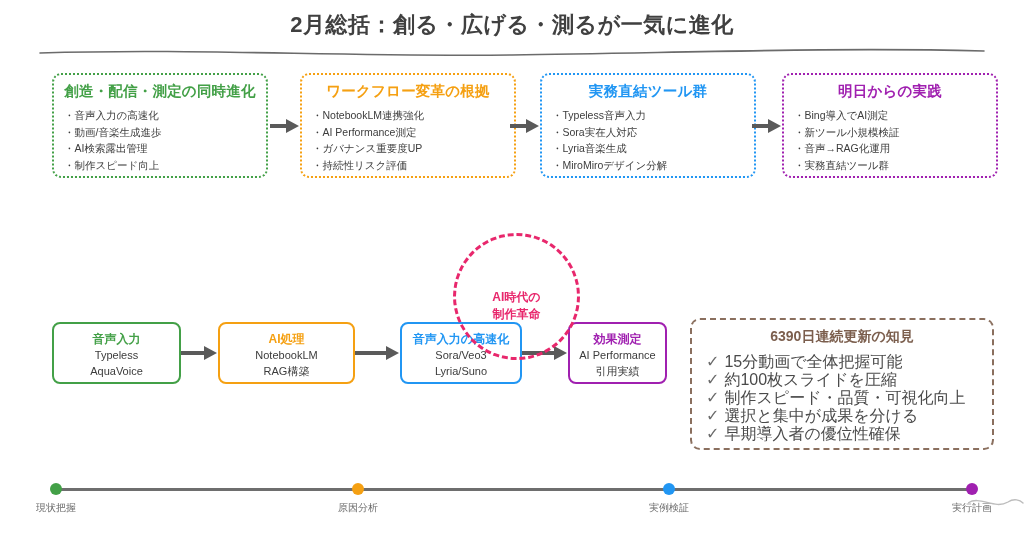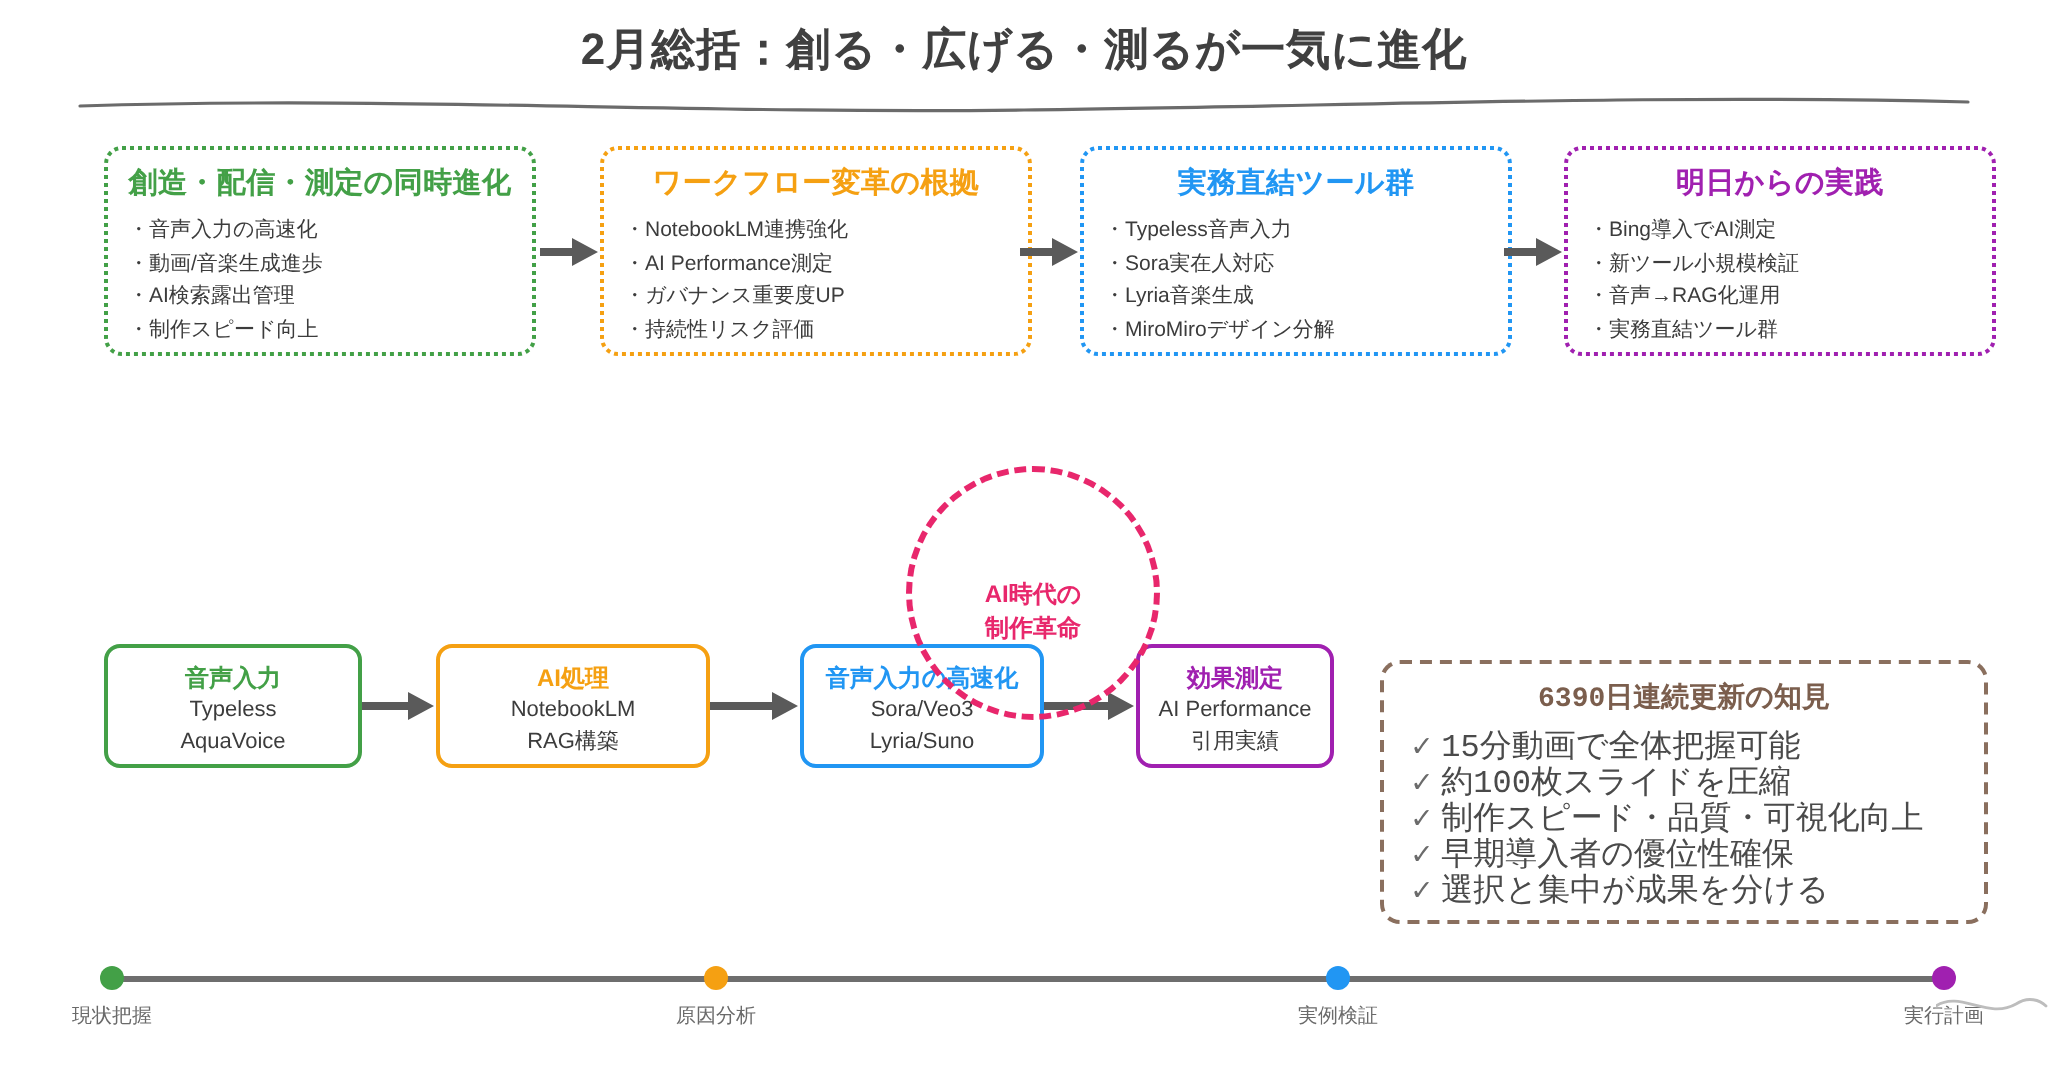--- a/index.html
+++ b/index.html
@@ -92,24 +92,24 @@
     pointer-events: none;
   }
   .pink-label {
     position: absolute; left: 453px; top: 289px; width: 127px;
     text-align: center; font-size: 12px; font-weight: bold;
     color: #e8276c; line-height: 17px;
   }
 
   
   .insights {
-    position: absolute; left: 690px; top: 330px;
+    position: absolute; left: 690px; top: 318px;
     width: 304px; height: 132px;
     border: 2px dashed #8a6f5e; border-radius: 10px;
-    background: #fff; padding: 8px 14px 0 14px; font-family: Liberation Mono, monospace;
+    background: #fff; padding: 8px 14px 0 14px;
   }
   .insights-title {
     text-align: center; font-size: 14px; font-weight: bold;
     color: #7b5e4d; margin-bottom: 7px;
   }
   .insights-list { list-style: none; }
   .insights-list li {
     font-size: 16px; color: #4a4a4a; line-height: 18px; white-space: nowrap;
   }
   .insights-list li .chk { color: #6b6b6b; margin-right: 5px; }
@@ -235,22 +235,22 @@
     <div>AI時代の</div>
     <div>制作革命</div>
   </div>
 
   <div class="insights">
     <div class="insights-title">6390日連続更新の知見</div>
     <ul class="insights-list">
       <li><span class="chk">✓</span><span>15分動画で全体把握可能</span></li>
       <li><span class="chk">✓</span><span>約100枚スライドを圧縮</span></li>
       <li><span class="chk">✓</span><span>制作スピード・品質・可視化向上</span></li>
+      <li><span class="chk">✓</span><span>選択と集中が成果を分ける</span></li>
       <li><span class="chk">✓</span><span>早期導入者の優位性確保</span></li>
-      <li><span class="chk">✓</span><span>選択と集中が成果を分ける</span></li>
     </ul>
   </div>
 
   <div class="timeline-line"></div>
 
   <div class="tl-node n1">
     <div class="tl-dot"></div>
     <div class="tl-label">現状把握</div>
   </div>
   <div class="tl-node n2">

